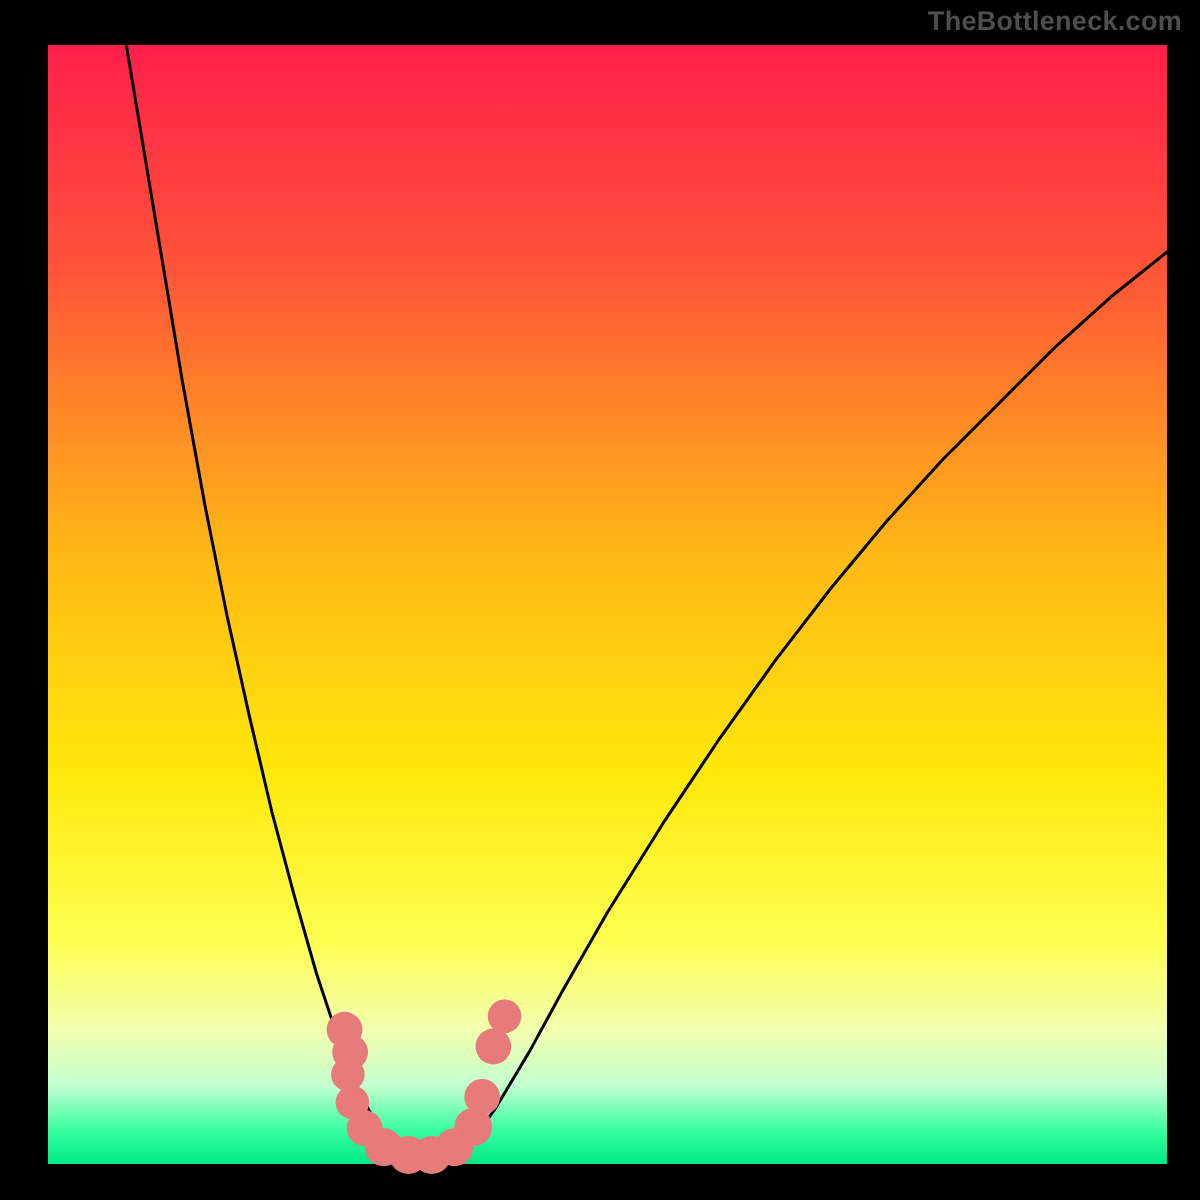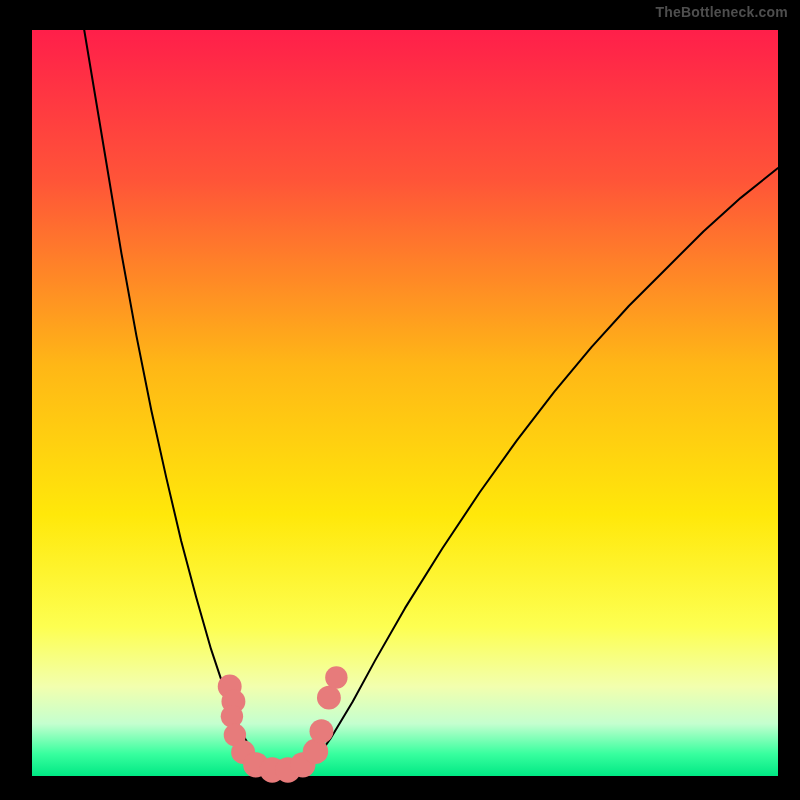--- a/index.html
+++ b/index.html
@@ -14,21 +14,21 @@
   .wrap {
     position: relative;
     width: 800px;
     height: 800px;
   }
   .watermark {
     position: absolute;
     top: 4px;
     right: 12px;
     color: #4e4e4e;
-    font-size: 14px;
+    font-size: 18px;
     font-weight: 600;
     letter-spacing: 0.2px;
     z-index: 20;
     user-select: none;
   }
   svg.plot {
     position: absolute;
     top: 0;
     left: 0;
     width: 800px;

